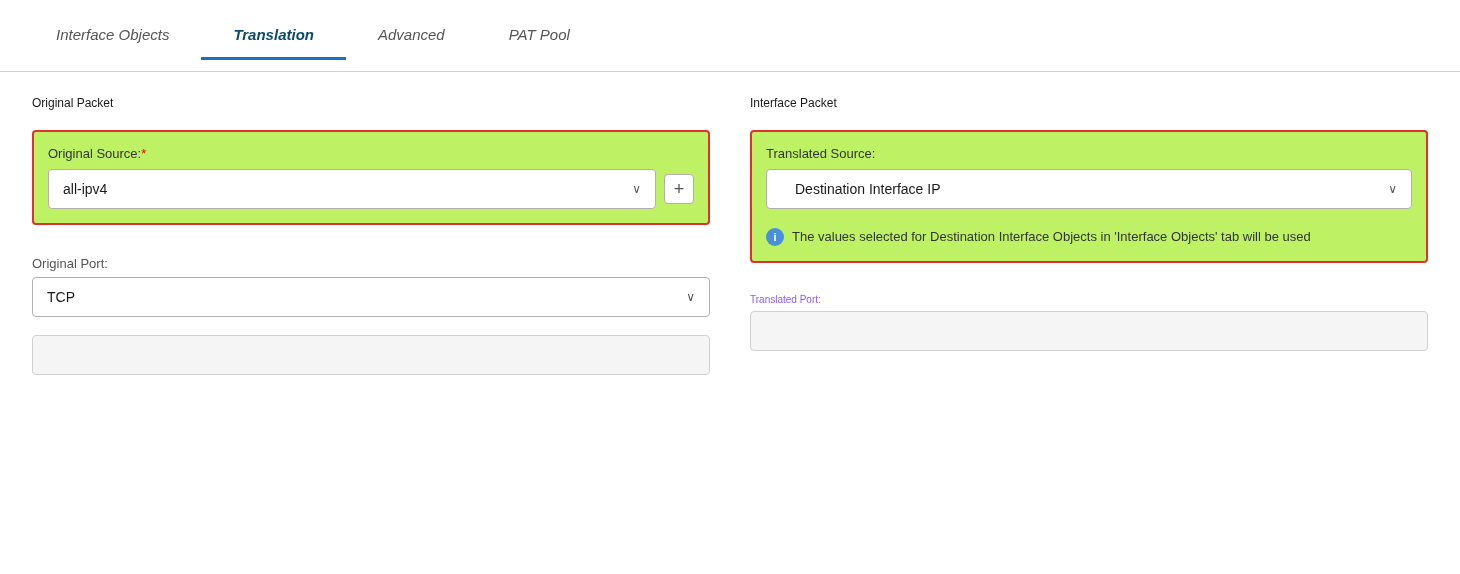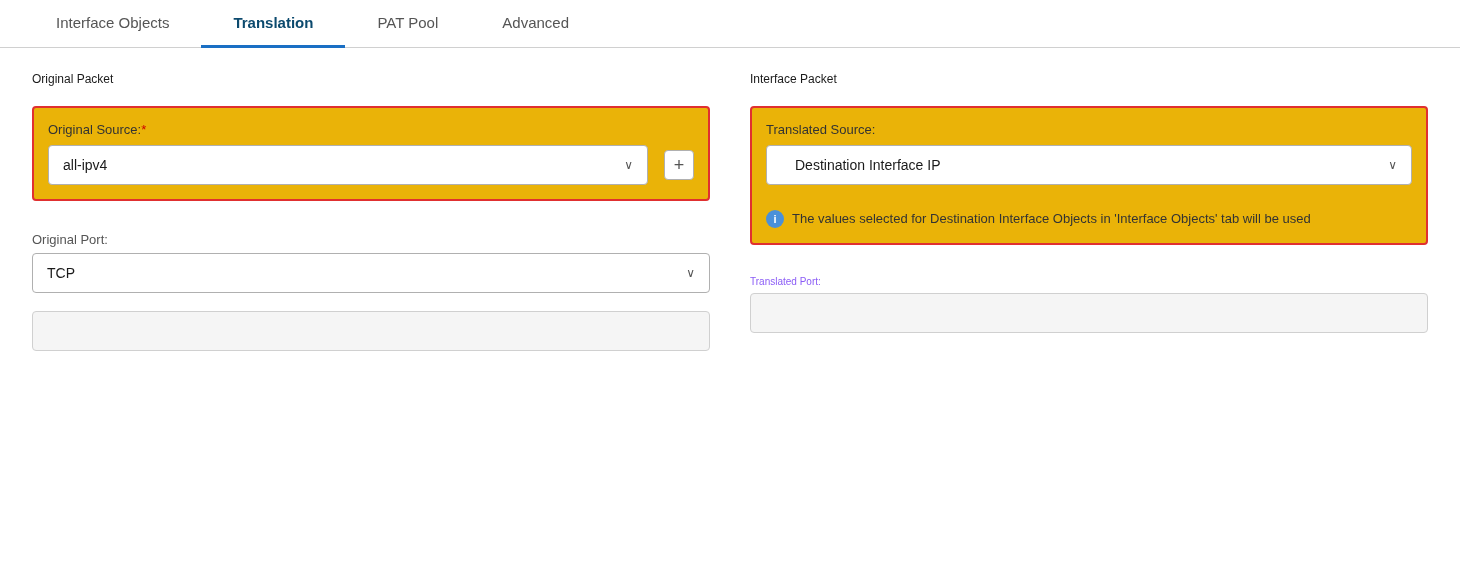--- a/index.html
+++ b/index.html
@@ -8,21 +8,22 @@
       background: #fff;
       color: #1a1a1a;
       width: 1460px;
       min-height: 574px;
     }
 
     
     .tabs {
       display: flex;
       border-bottom: 1px solid #d0d0d0;
-      padding: 0 24px;
+      padding: 12px 24px;
+      font-style: italic;
     }
     .tab {
       padding: 14px 32px;
       font-size: 15px;
       font-weight: 500;
       color: #555;
       cursor: pointer;
       border-bottom: 3px solid transparent;
       margin-bottom: -1px;
     }
@@ -49,38 +50,38 @@
       color: #1a1a1a;
       margin-bottom: 20px;
     }
 
     
     .red-box {
       border: 2px solid #e03030;
       border-radius: 4px;
       padding: 14px;
       margin-bottom: 20px;
-      background: #eab308;
+      background: #bef264;
     }
 
     .field-label {
       font-size: 13px;
       color: #333;
       margin-bottom: 8px;
     }
 
     .field-label .required {
       color: #c00;
     }
 
     .select-wrapper {
       position: relative;
       display: flex;
       align-items: center;
-      gap: 16px;
+      gap: 8px;
     }
 
     .select-box {
       flex: 1;
       display: flex;
       align-items: center;
       justify-content: space-between;
       border: 1.5px solid #b0b0b0;
       border-radius: 4px;
       padding: 10px 14px;
@@ -173,22 +174,22 @@
       background: #f5f5f5;
       width: 100%;
     }
   </style>
 </head>
 <body>
 
 <div class="tabs">
   <div class="tab">Interface Objects</div>
   <div class="tab active">Translation</div>
+  <div class="tab">Advanced</div>
   <div class="tab">PAT Pool</div>
-  <div class="tab">Advanced</div>
 </div>
 
 <div class="content">
 
   <div class="panel">
     <div class="panel-title">Original Packet</div>
 
     <div class="red-box">
       <div class="field-label">
         <span>Original Source:</span><span class="required">*</span>
@@ -213,21 +214,21 @@
     </div>
 
     <div class="empty-field"></div>
   </div>
 
   <div class="panel">
     <div class="panel-title">Interface Packet</div>
 
     <div class="red-box">
       <div class="field-label">Translated Source:</div>
-      <div class="select-box" style="margin-bottom: 24px; padding-left: 28px;">
+      <div class="select-box" style="margin-bottom: 18px; padding-left: 28px;">
         <span>Destination Interface IP</span>
         <span class="chevron">∨</span>
       </div>
       <div class="info-row">
         <div class="info-icon">
           <span>i</span>
         </div>
         <div class="info-text">The values selected for Destination Interface Objects in 'Interface Objects' tab will be used</div>
       </div>
     </div>

